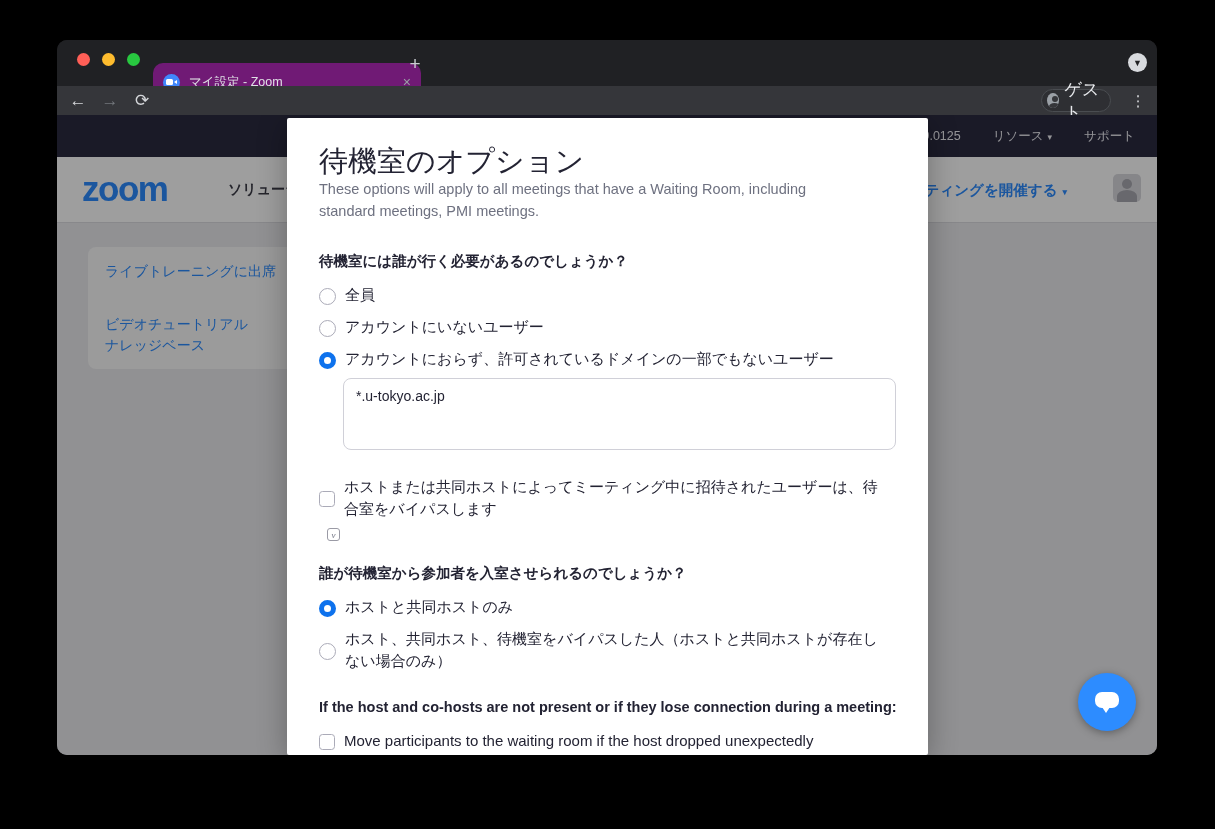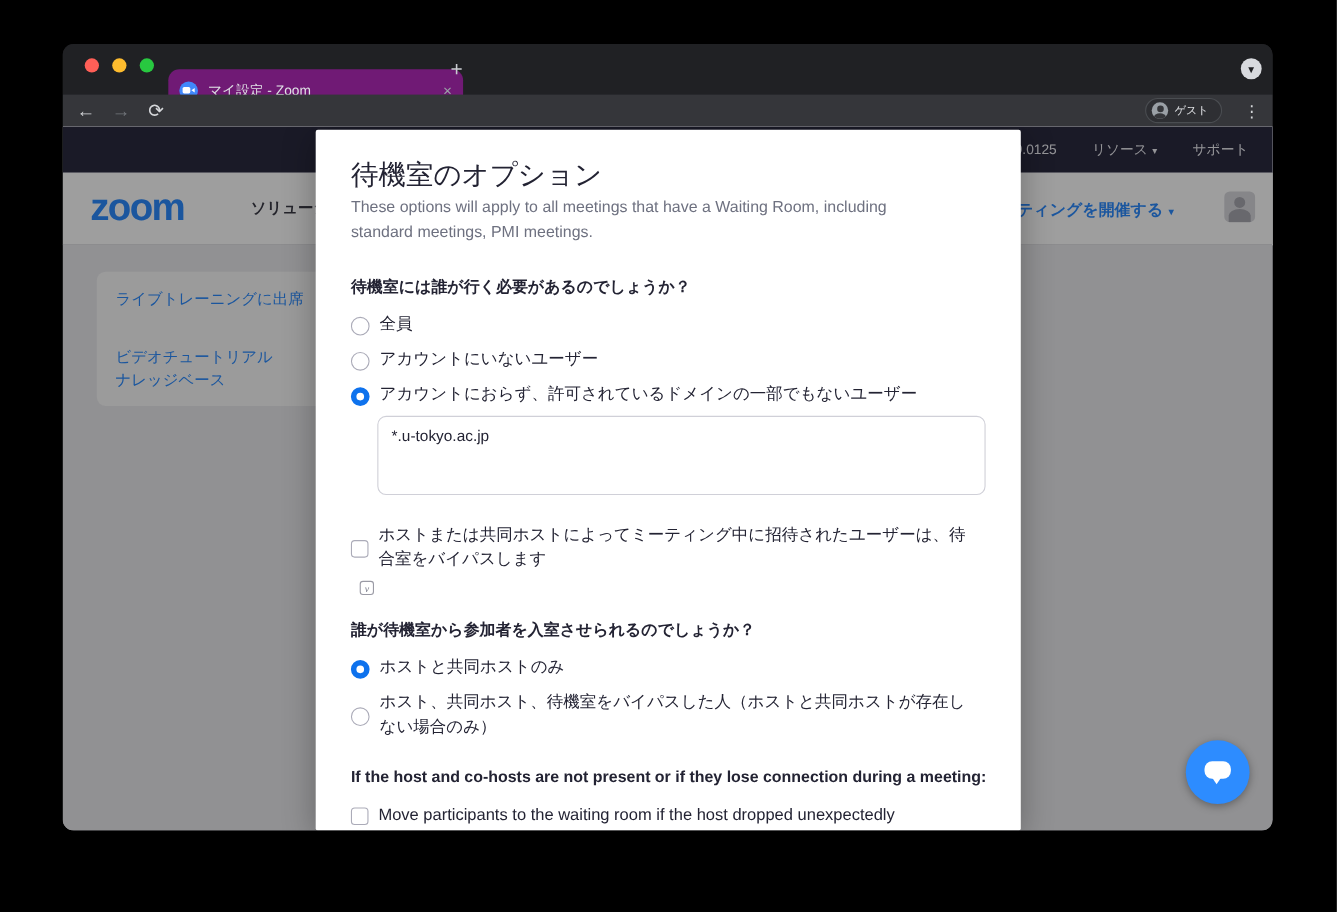--- a/index.html
+++ b/index.html
@@ -39,21 +39,21 @@
   .lock .shackle { position:absolute; left:1.5px; top:0; width:7px; height:6px; border:1.5px solid #9aa0a6;
                    border-bottom:none; border-radius:4px 4px 0 0; }
   .lock .bodyp { position:absolute; left:0; top:4.5px; width:10px; height:7.5px; background:#9aa0a6; border-radius:1.5px; }
   .url-domain { color:#e8eaed; font-size:13.5px; }
   .url-path { color:#9aa0a6; font-size:13.5px; }
   .guest-pill { position:absolute; left:984px; top:3px; width:70px; height:23px; border-radius:12px;
                 background:#2e2f33; border:1px solid #4a4d51; display:flex; align-items:center; padding:0 5px; }
   .guest-avatar { width:15px; height:15px; border-radius:50%; background:#9aa0a6; position:relative; overflow:hidden; }
   .guest-avatar .head { position:absolute; left:4.5px; top:3px; width:6px; height:6px; border-radius:50%; background:#35363a; }
   .guest-avatar .shoulders { position:absolute; left:2px; top:9.5px; width:11px; height:7px; border-radius:50% 50% 0 0; background:#35363a; }
-  .guest-label { color:#e8eaed; font-size:10px; margin-left:6px; }
+  .guest-label { color:#e8eaed; font-size:17px; margin-left:6px; }
   .kebab { position:absolute; left:1069px; top:0; width:24px; height:29px; display:flex; align-items:center;
            justify-content:center; color:#d5d7da; font-size:15px; }
 
   
   .viewport { position:relative; height:640px; background:#ebebee; overflow:hidden; }
 
   .site-topbar { position:absolute; left:0; top:0; width:100%; height:42px; background:#2a2a40;
                  display:flex; align-items:center; justify-content:flex-end; gap:32px; padding-right:22px; }
   .site-topbar .tb-item { color:#f0f0f5; font-size:12.5px; }
   .tb-caret { font-size:9px; color:#f0f0f5; margin-left:4px; }
@@ -78,21 +78,21 @@
   
   .chat-fab { position:absolute; left:1021px; top:558px; width:58px; height:58px; border-radius:50%;
               background:#2D8CFF; z-index:7; box-shadow:0 2px 8px rgba(0,0,0,0.35); }
   .chat-fab .bubble { position:absolute; left:17px; top:19px; width:24px; height:16px; background:#fff; border-radius:7px; }
   .chat-fab .tail { position:absolute; left:24px; top:34px; width:0; height:0;
                     border-left:4px solid transparent; border-right:4px solid transparent; border-top:6px solid #fff; }
 
   
   .modal { position:absolute; left:230px; top:3px; width:641px; height:637px; background:#fff;
            border-radius:2px; z-index:10; box-shadow:0 6px 30px rgba(0,0,0,0.3); }
-  .m-title { position:absolute; left:32px; top:24px; font-size:25px; font-weight:400; color:#232333; }
+  .m-title { position:absolute; left:32px; top:24px; font-size:29px; font-weight:400; color:#232333; }
   .m-desc { position:absolute; left:32px; top:60px; width:540px; font-size:14.5px; line-height:22px; color:#6e7180; }
   .m-h { position:absolute; left:32px; font-size:14.5px; font-weight:700; color:#232333; line-height:22px; }
   .opt-row { position:absolute; left:32px; display:flex; align-items:center; }
   .radio { width:17px; height:17px; border-radius:50%; border:1px solid #ababb8; background:#fff;
            flex:0 0 auto; margin-top:2px; }
   .radio.sel { border:5px solid #0E72ED; }
   .checkbox { width:16px; height:16px; border-radius:3.5px; border:1px solid #ababb8; background:#fff;
               flex:0 0 auto; margin-top:2px; }
   .opt-label { margin-left:9px; font-size:15px; color:#232333; line-height:22px; max-width:545px; }
   .domains-box { position:absolute; left:56px; top:260px; width:553px; height:72px; border:1px solid #d0d0d8;

